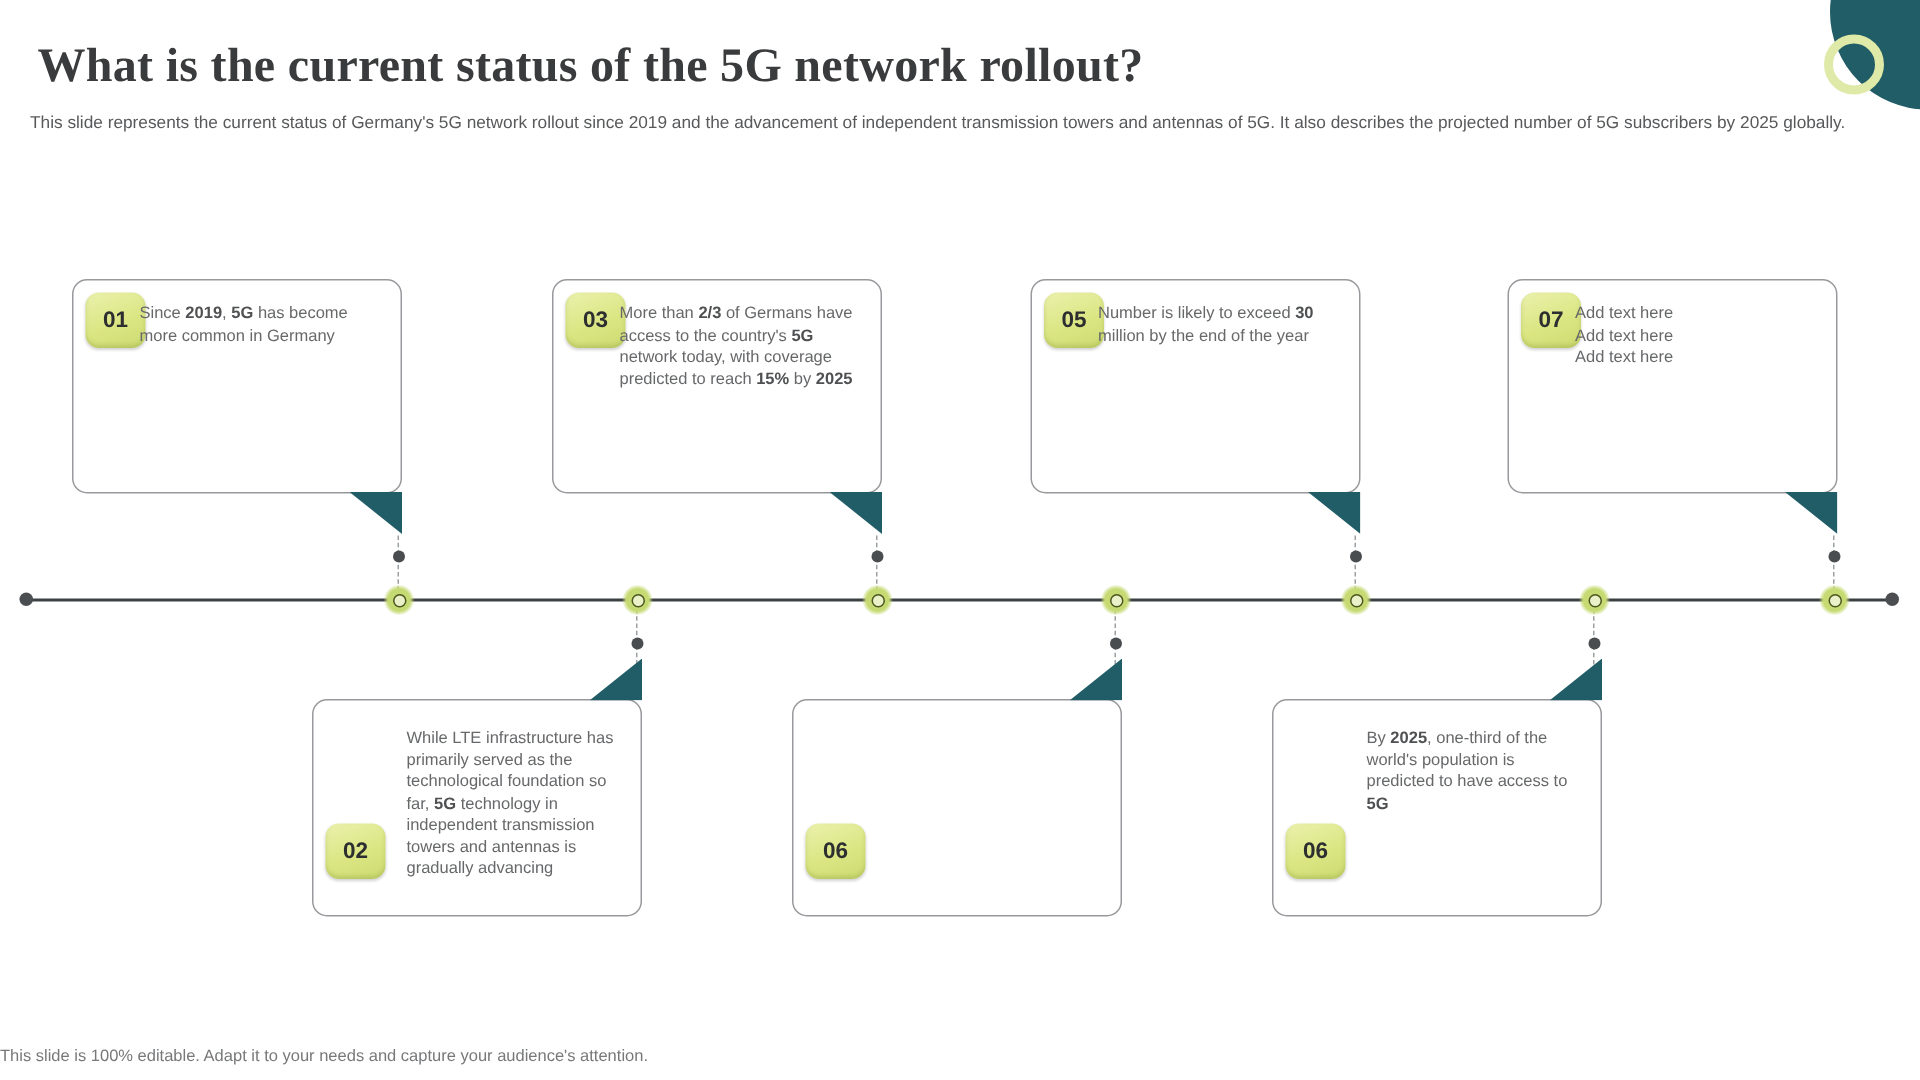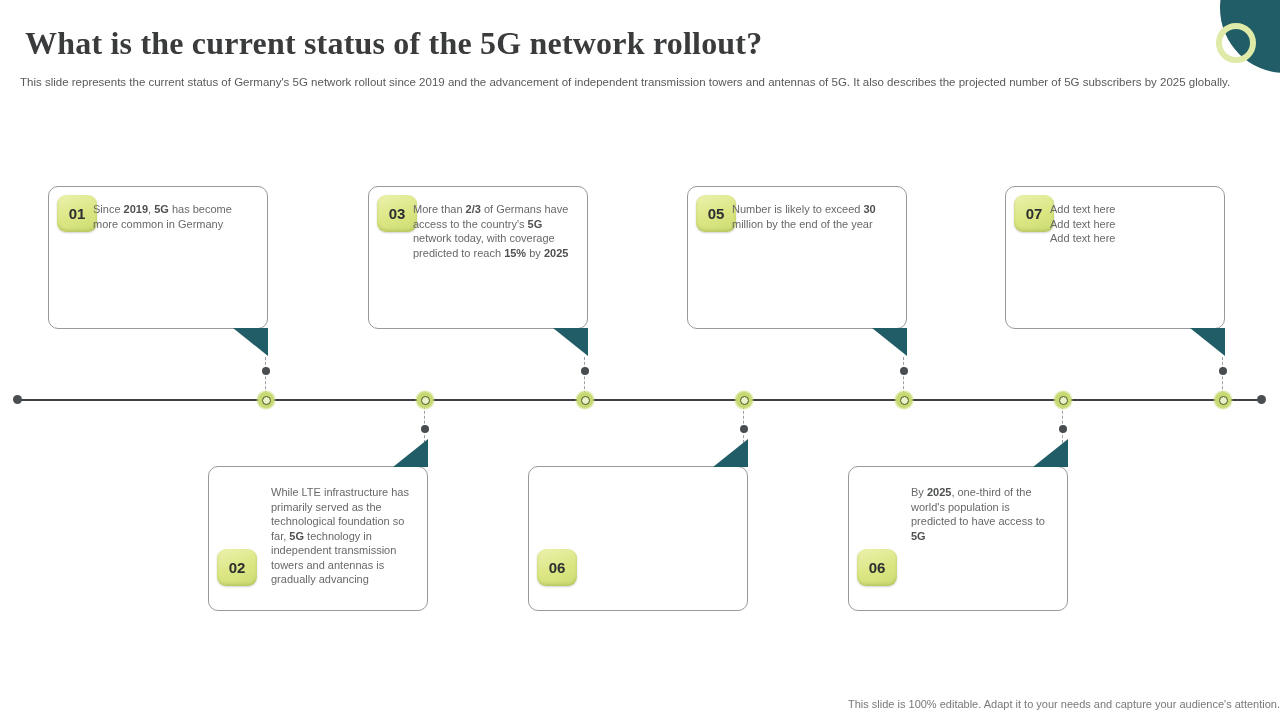--- a/index.html
+++ b/index.html
@@ -107,21 +107,21 @@
     right:-1px; top:100%;
     clip-path:polygon(0 0, 100% 0, 100% 100%);
   }
   .card.bottom .pointer {
     right:-1px; bottom:100%;
     clip-path:polygon(0 100%, 100% 0, 100% 100%);
   }
 
   
   .footer {
-    position:absolute; left:0; right:0; top:698px; text-align:right;
+    position:absolute; left:0; right:0; top:698px; text-align:left;
     font-size:11px; color:#77787a;
   }
 </style>
 </head>
 <body>
 
 <div class="slide">
 
   <div class="decor-circle"></div>
   <div class="decor-ring"></div>

